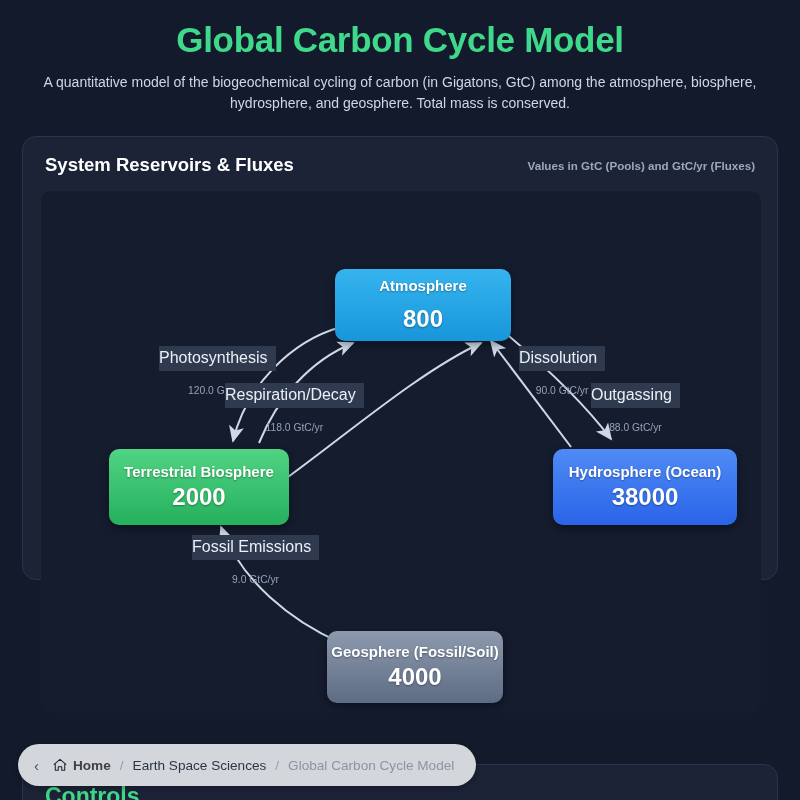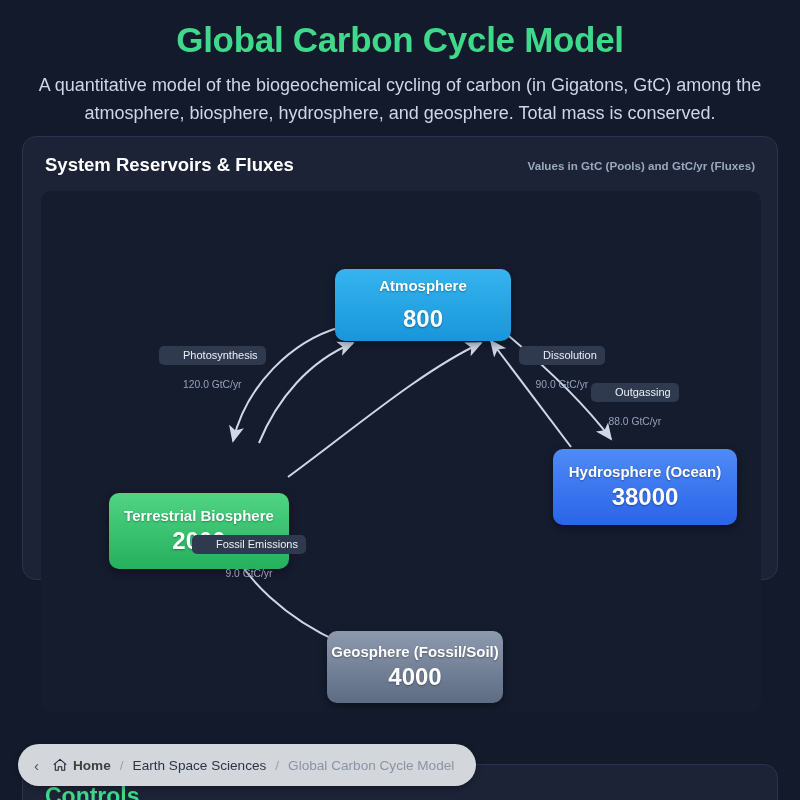--- a/index.html
+++ b/index.html
@@ -26,21 +26,21 @@
   .page-title {
     font-size: 35px;
     font-weight: bold;
     color: #3fd98b;
     letter-spacing: -0.3px;
     line-height: 1.25;
   }
 
   .page-subtitle {
     margin-top: 10px;
-    font-size: 18px;
+    font-size: 14px;
     line-height: 1.55;
     color: #cdd7e6;
     max-width: 760px;
     margin-left: auto;
     margin-right: auto;
   }
 
   
   .card {
     position: absolute;
@@ -119,21 +119,20 @@
   }
 
   .node-atmosphere {
     left: 294px; top: 78px; width: 176px; height: 72px;
     background: linear-gradient(180deg, #35b4ef 0%, #1896da 100%);
     gap: 8px;
   }
   .node-biosphere {
     left: 68px; top: 258px; width: 180px; height: 76px;
     background: linear-gradient(180deg, #4fd483 0%, #25b05d 100%);
-    margin-top: 44px;
   }
   .node-hydrosphere {
     left: 512px; top: 258px; width: 184px; height: 76px;
     background: linear-gradient(180deg, #4f8bf5 0%, #2a64e8 100%);
   }
   .node-geosphere {
     left: 286px; top: 440px; width: 176px; height: 72px;
     background: linear-gradient(180deg, #8d99ad 0%, #5d6c84 100%);
   }
 
@@ -141,23 +140,23 @@
   .flux {
     position: absolute;
     display: flex;
     flex-direction: column;
     align-items: center;
   }
 
   .flux-chip {
     background: #2f3a4e;
     color: #eaf0fa;
-    font-size: 11px;
-    padding: 3px 8px 4px 24px;
-    border-radius: 5px;
+    font-size: 16px;
+    padding: 3px 8px 4px 0;
+    border-radius: 0;
     white-space: nowrap;
     line-height: 1.1;
   }
 
   .flux-value {
     margin-top: 14px;
     font-size: 10.3px;
     color: #94a2ba;
     white-space: nowrap;
     line-height: 1.1;
@@ -283,20 +282,24 @@
     <div class="node node-geosphere">
       <div class="node-label">Geosphere (Fossil/Soil)</div>
       <div class="node-value">4000</div>
     </div>
 
     <div class="flux flux-photosynthesis">
       <div class="flux-chip">Photosynthesis</div>
       <div class="flux-value">120.0 GtC/yr</div>
     </div>
 
+    <div class="flux flux-respiration">
+      <div class="flux-chip">Respiration/Decay</div>
+      <div class="flux-value">118.0 GtC/yr</div>
+    </div>
 
     <div class="flux flux-dissolution">
       <div class="flux-chip">Dissolution</div>
       <div class="flux-value">90.0 GtC/yr</div>
     </div>
 
     <div class="flux flux-outgassing">
       <div class="flux-chip">Outgassing</div>
       <div class="flux-value">88.0 GtC/yr</div>
     </div>

